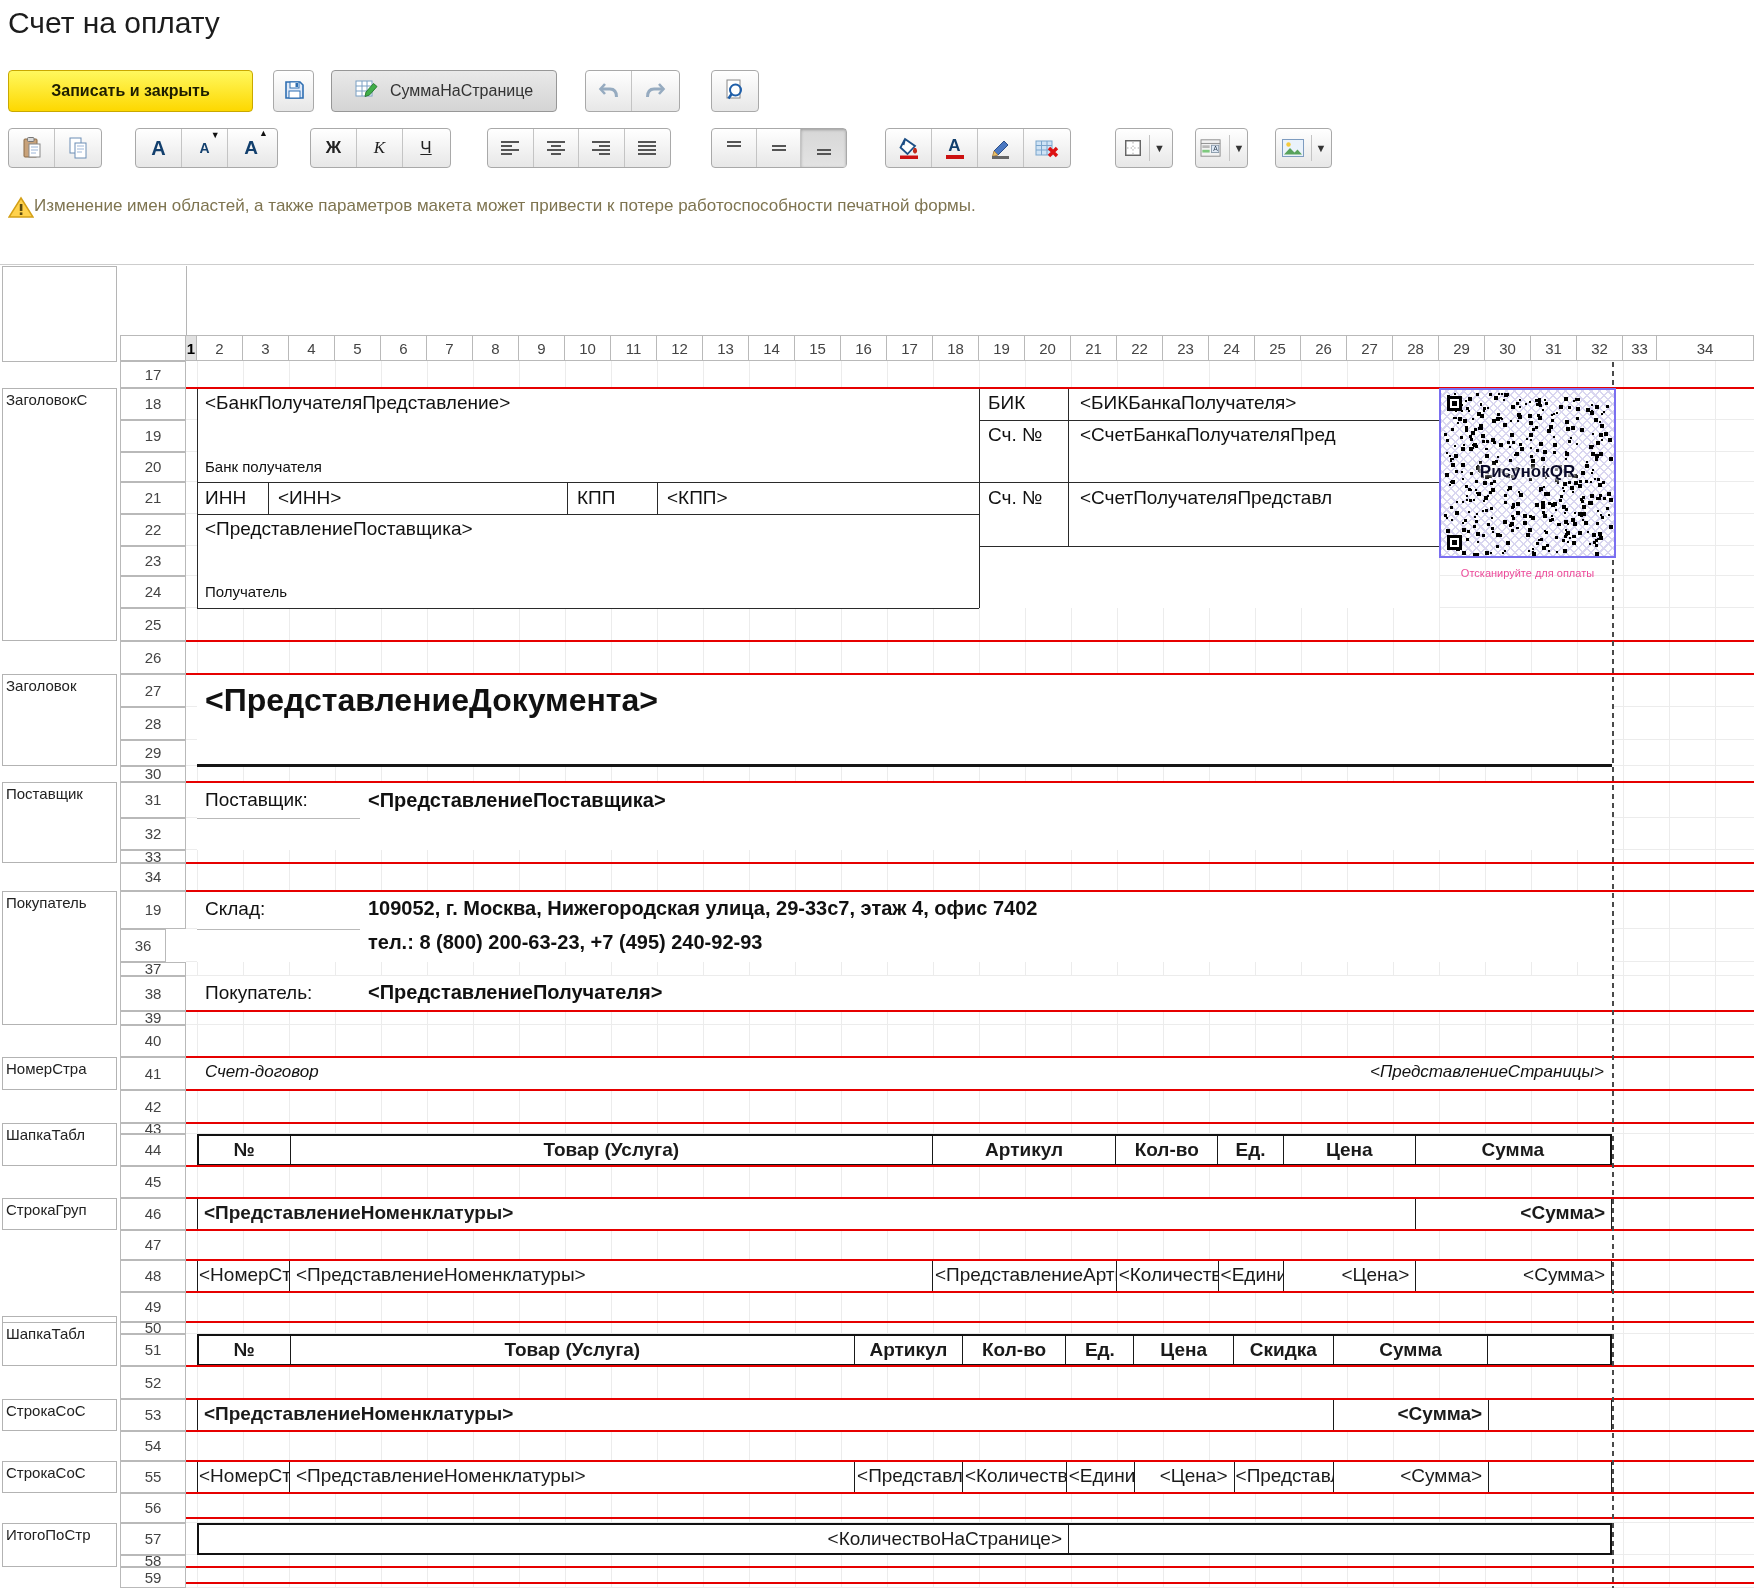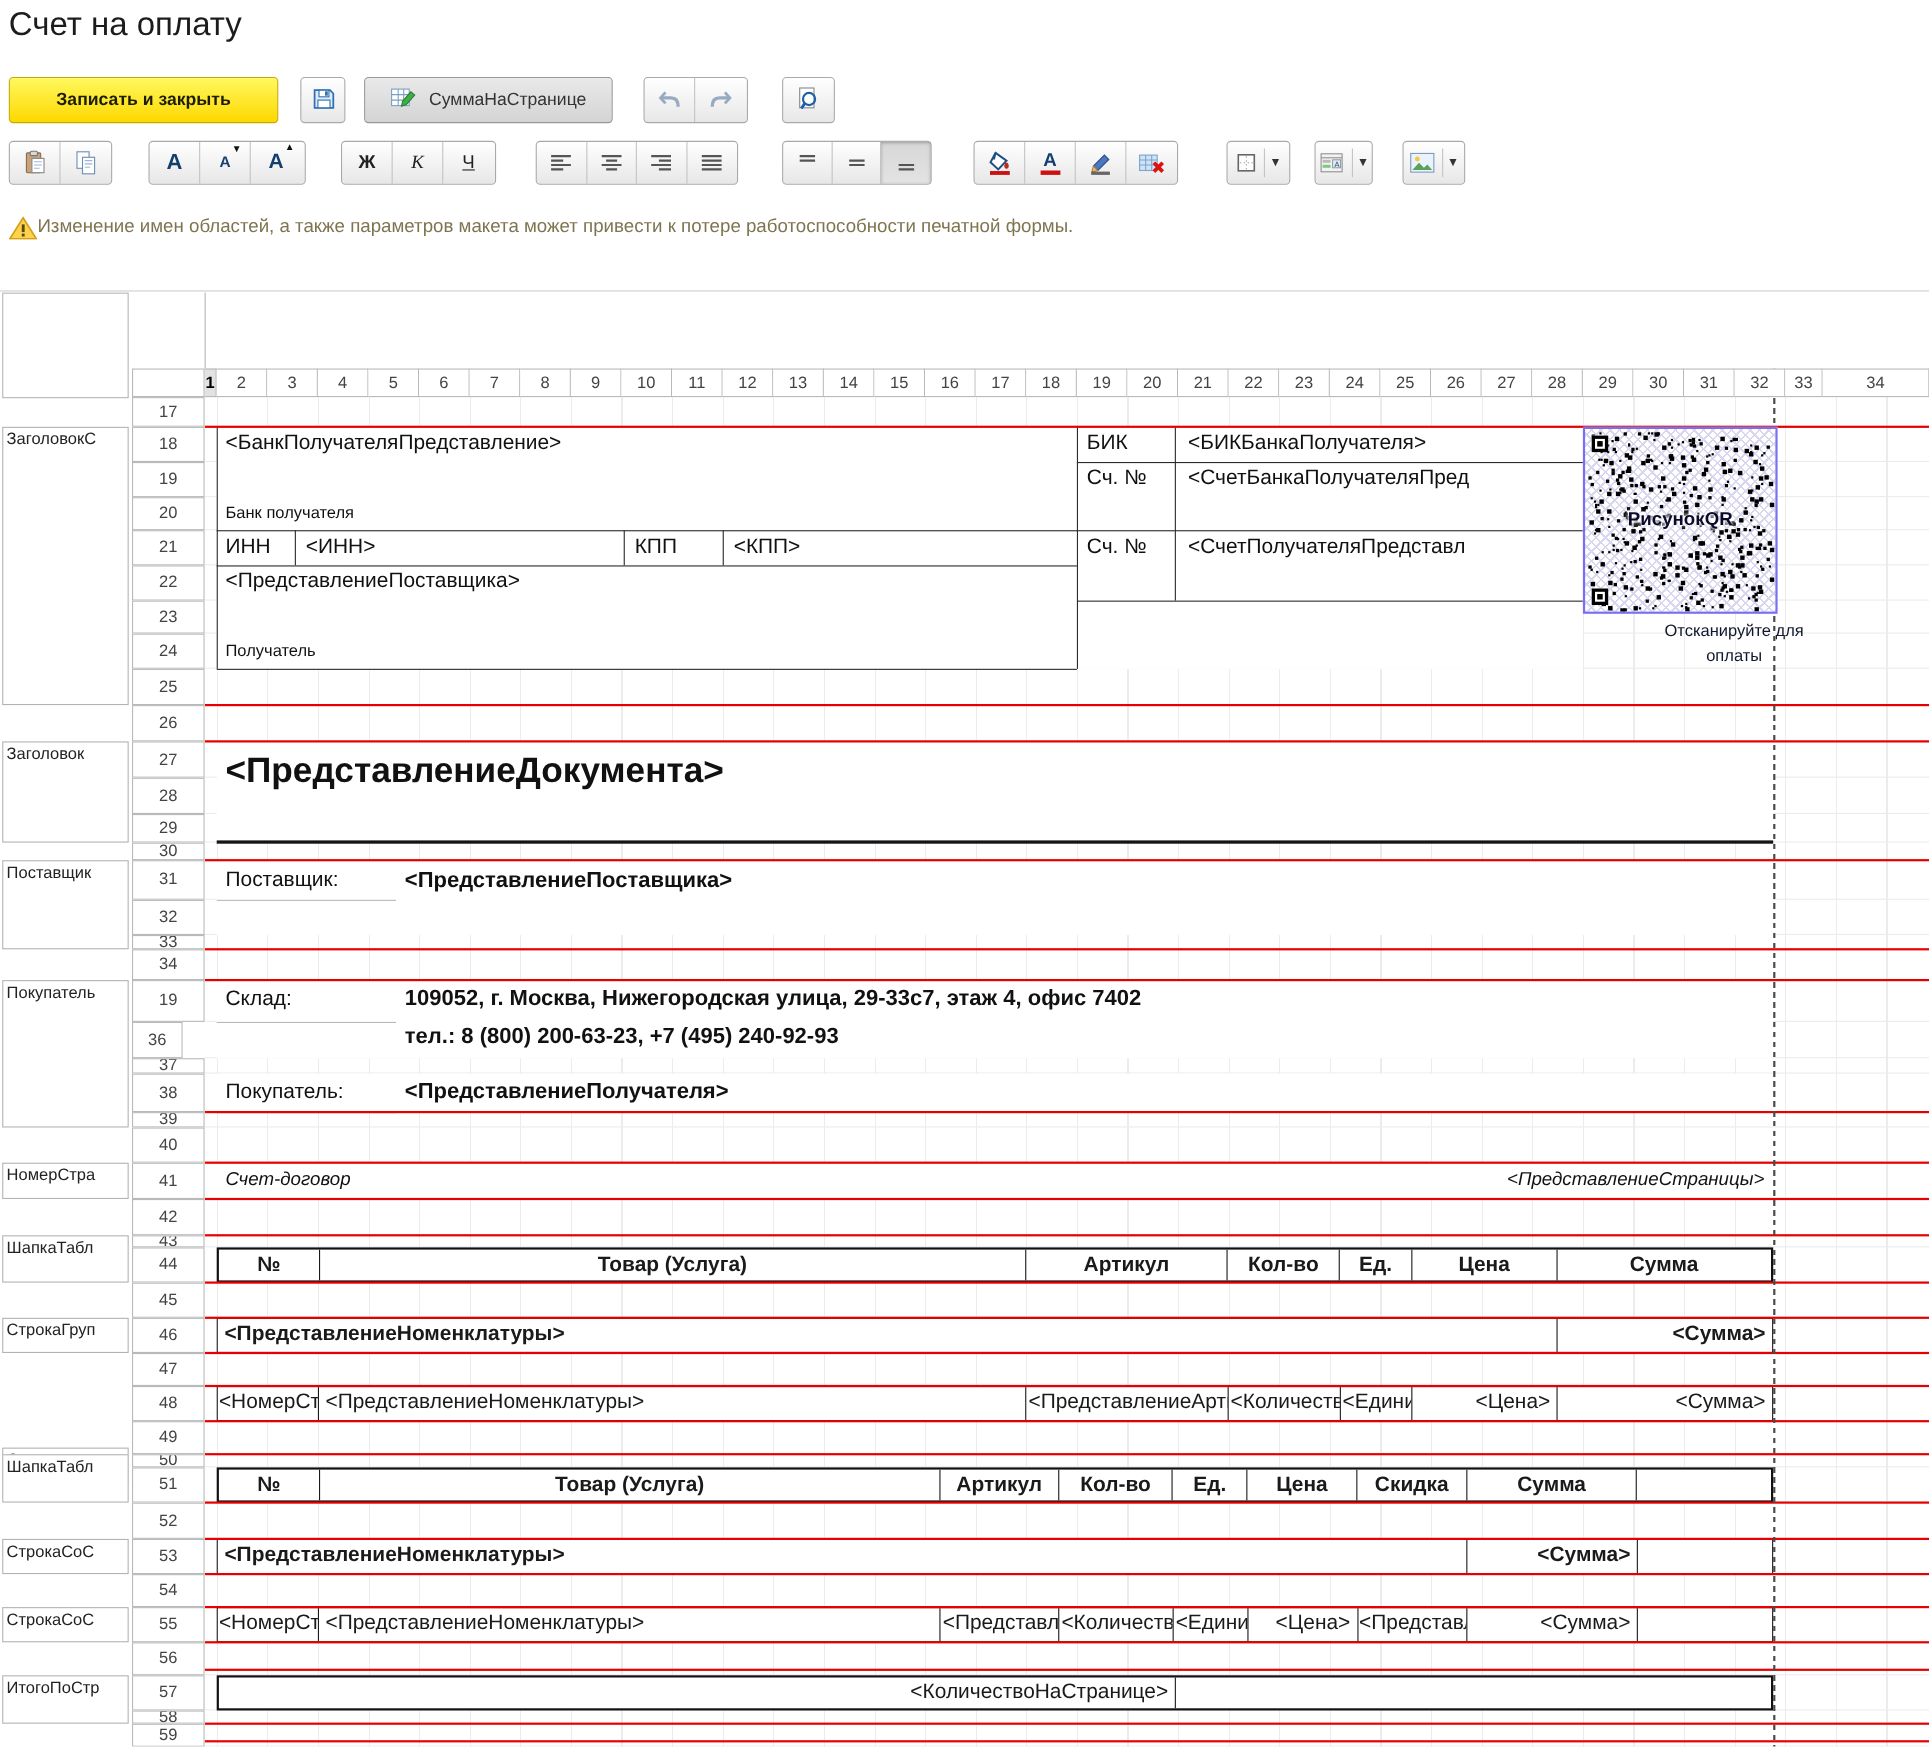--- a/index.html
+++ b/index.html
@@ -61,22 +61,22 @@
   
   .qrbox{position:absolute;left:1439px;top:388px;width:177px;height:170px;z-index:6;box-sizing:border-box;
         border:2px solid #7a6ff0;
         background:
           repeating-linear-gradient(45deg,#d9d6f0 0 1.5px,transparent 1.5px 6px),
           repeating-linear-gradient(-45deg,#d9d6f0 0 1.5px,transparent 1.5px 6px),#fff;overflow:hidden;}
   .qrlabel{position:absolute;left:0;top:72px;width:100%;text-align:center;font-weight:bold;font-size:17px;
         color:#0a0a2a;z-index:9;text-shadow:0 0 2px #fff,0 0 4px #fff,0 0 6px #fff;}
   .finder{position:absolute;width:15px;height:15px;border:3px solid #000;box-sizing:border-box;background:#fff;}
   .finder:after{content:"";position:absolute;left:2px;top:2px;width:5px;height:5px;background:#000;}
-  .qrcaption{position:absolute;left:1488px;top:562px;width:177px;text-align:center;font-size:15px;
-        line-height:23px;color:#0f172a;z-index:3;}
+  .qrcaption{position:absolute;left:1439px;top:562px;width:177px;text-align:center;font-size:11px;
+        line-height:23px;color:#ec4899;z-index:3;}
 </style>
 </head>
 <body>
 
 <div class="page">
 
   <div class="pg-title">Счет на оплату</div>
 
   <button class="btn btn-yellow" style="left:8px;top:70px;width:245px;">Записать и закрыть</button>
 

